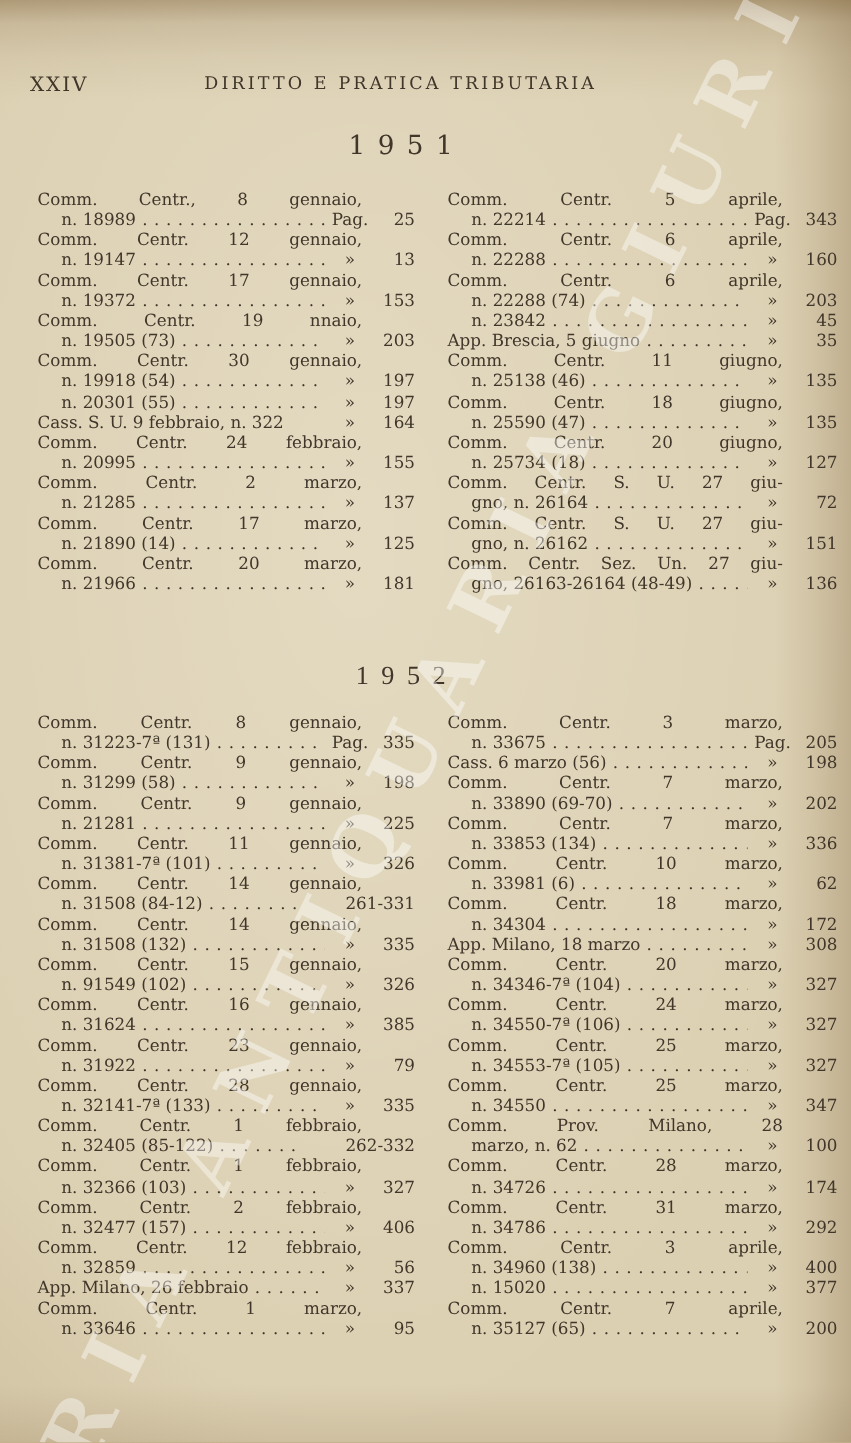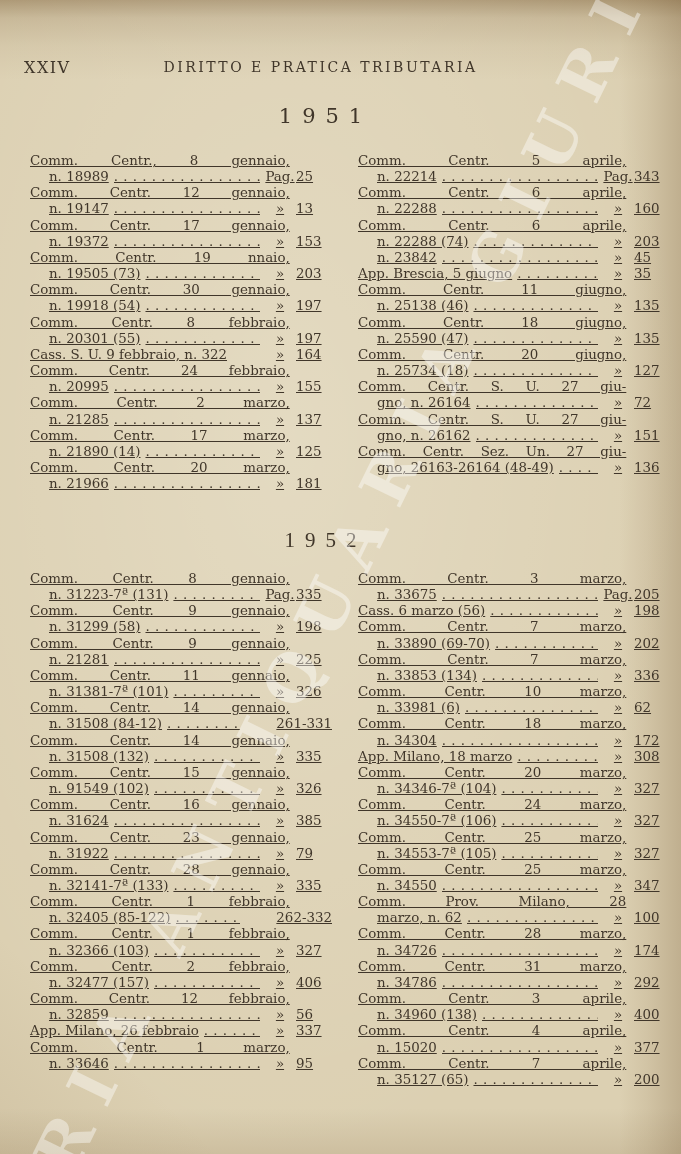--- a/index.html
+++ b/index.html
@@ -25,33 +25,33 @@
   }
   .header{position:absolute;top:58px;left:0;width:100%;height:22px;}
   .folio{position:absolute;left:24px;top:0;font-size:16px;letter-spacing:1.5px;}
   .running-title{position:absolute;left:0;right:40px;top:1px;text-align:center;font-size:14px;letter-spacing:2.5px;}
   .year-head{position:absolute;left:0;right:30px;text-align:center;font-size:21px;letter-spacing:10px;}
   #year-1951{top:104px;}
   #year-1952{top:528px;font-family:Liberation Serif, serif;}
   .cols{position:absolute;left:30px;width:628px;display:flex;z-index:2;}
   #cols-1951{top:153px;}
   #cols-1952{top:571px;}
-  .col{box-sizing:border-box;text-decoration:underline;}
+  .col{box-sizing:border-box;}
   .col.left{width:316px;padding-right:14px;}
   .col.right{width:312px;margin-left:12px;}
   .entry{font-size:13.4px;line-height:16.15px;}
   .l1{width:86%;text-align:justify;text-align-last:justify;white-space:nowrap;overflow:visible;}
   .l2{display:flex;align-items:baseline;}
   .l2.ind{padding-left:19px;}
   .cont{white-space:nowrap;flex-shrink:0;}
   .leader{flex:1 1 auto;min-width:0;overflow:hidden;white-space:nowrap;margin:0 4px 0 5px;}
   .leader::after{content:". . . . . . . . . . . . . . . . . . . . . . . . . . . . . . . . . . . . . .";letter-spacing:0.5px;}
   .leader.nodots::after{content:"";}
   .ref{flex-shrink:0;width:32px;text-align:center;white-space:nowrap;}
-  .pg{flex-shrink:0;min-width:36px;white-space:nowrap;}
+  .pg{flex-shrink:0;min-width:36px;text-align:right;white-space:nowrap;}
 </style>
 </head>
 <body>
 
 <div class="page">
 
   <div class="watermark">LIBRERIA ANTIQUARIA GIURIDICA ROMA</div>
 
   <div class="header">
     <span class="folio">XXIV</span>
@@ -101,21 +101,20 @@
         <div class="entry">
           <div class="l1">Comm. Centr. 30 gennaio,</div>
           <div class="l2 ind">
             <span class="cont">n. 19918 (54)</span>
             <span class="leader"></span>
             <span class="ref">»</span>
             <span class="pg">197</span>
           </div>
         </div>
         <div class="entry">
-          <div class="l1">Comm. Centr. 8 febbraio,</div>
           <div class="l2 ind">
             <span class="cont">n. 20301 (55)</span>
             <span class="leader"></span>
             <span class="ref">»</span>
             <span class="pg">197</span>
           </div>
         </div>
         <div class="entry">
           <div class="l2">
             <span class="cont">Cass. S. U. 9 febbraio, n. 322</span>
@@ -538,21 +537,20 @@
         <div class="entry">
           <div class="l1">Comm. Centr. 3 aprile,</div>
           <div class="l2 ind">
             <span class="cont">n. 34960 (138)</span>
             <span class="leader"></span>
             <span class="ref">»</span>
             <span class="pg">400</span>
           </div>
         </div>
         <div class="entry">
-          <div class="l1">Comm. Centr. 4 aprile,</div>
           <div class="l2 ind">
             <span class="cont">n. 15020</span>
             <span class="leader"></span>
             <span class="ref">»</span>
             <span class="pg">377</span>
           </div>
         </div>
         <div class="entry">
           <div class="l1">Comm. Centr. 7 aprile,</div>
           <div class="l2 ind">

